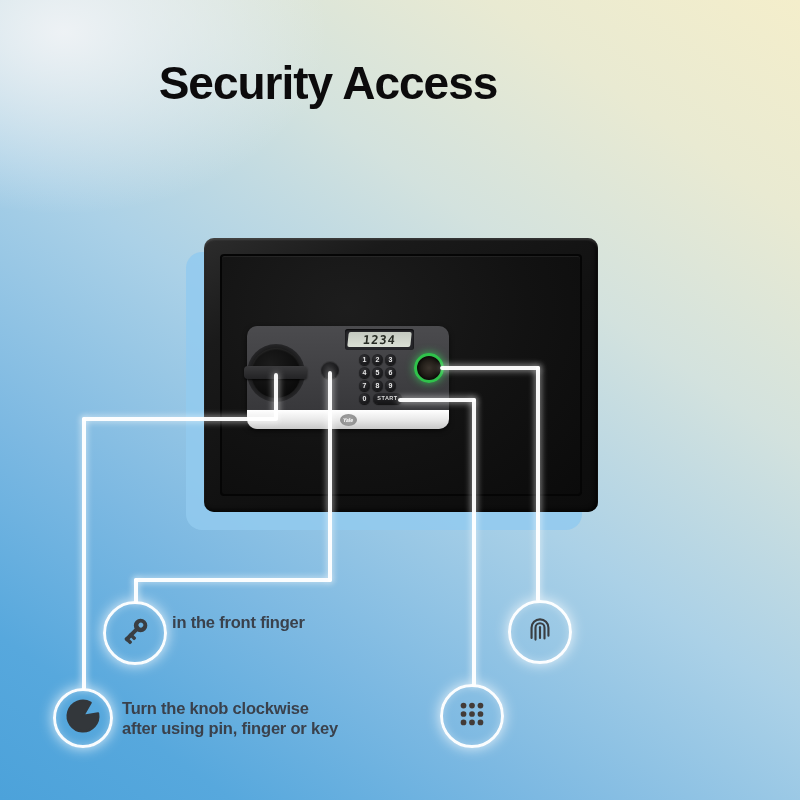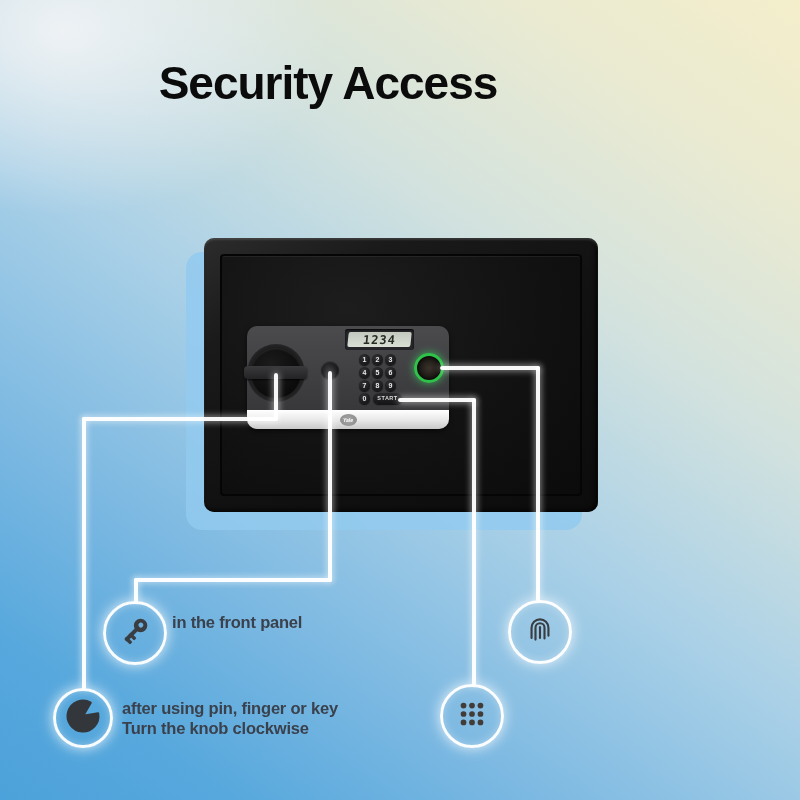--- a/index.html
+++ b/index.html
@@ -134,43 +134,43 @@
         <g transform="rotate(45 16 16)" fill="#3a3e42">
           <path fill-rule="evenodd" d="M16 3a6 6 0 1 1 0 12 6 6 0 0 1 0-12zm0 3.4a2.2 2.2 0 1 0 0 4.4 2.2 2.2 0 0 0 0-4.4z"></path>
           <rect x="14.2" y="13.5" width="3.6" height="14.5" rx="1.4"></rect>
           <rect x="14.2" y="19.5" width="7.2" height="3.1" rx="1"></rect>
           <rect x="14.2" y="24.6" width="7.2" height="3.1" rx="1"></rect>
         </g>
       </svg>
     </span>
   </div>
   <div class="feature-text" style="left:172px;top:612px">
-    <div>in the front panel</div>
+    <div>in the front finger</div>
   </div>
 
   <div class="ring" style="left:508px;top:600px;width:64px;height:64px">
     <span>
       <svg width="36" height="36" viewBox="0 0 32 32" fill="none" stroke="#3a3e42" stroke-width="1.9" stroke-linecap="round">
         <path d="M8.5 23v-9a7.5 7.5 0 0 1 15 0v7"></path>
         <path d="M12 24.5v-10.5a4 4 0 0 1 8 0v9.5"></path>
         <path d="M16 13.5v9.5"></path>
       </svg>
     </span>
   </div>
 
   <div class="ring" style="left:53px;top:688px;width:60px;height:60px">
     <span>
       <svg width="40" height="40" viewBox="0 0 34 34">
         <path d="M17 17 L23.5 5.74 A13 13 0 1 0 29.8 14.74 Z" fill="#33373b" stroke="#33373b" stroke-width="2" stroke-linejoin="round"></path>
       </svg>
     </span>
   </div>
   <div class="feature-text" style="left:122px;top:698px">
+    <div>Turn the knob clockwise</div>
     <div>after using pin, finger or key</div>
-    <div>Turn the knob clockwise</div>
   </div>
 
   <div class="ring" style="left:440px;top:684px;width:64px;height:64px">
     <span>
       <svg width="36" height="36" viewBox="0 0 34 34" fill="#433b37">
         <circle cx="9" cy="9" r="2.7"></circle>
           <circle cx="17" cy="9" r="2.7"></circle>
           <circle cx="25" cy="9" r="2.7"></circle>
         <circle cx="9" cy="17" r="2.7"></circle>
           <circle cx="17" cy="17" r="2.7"></circle>

